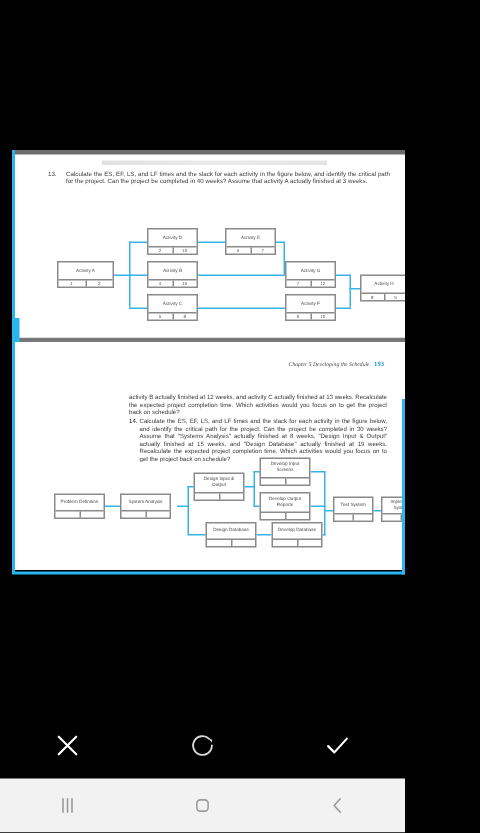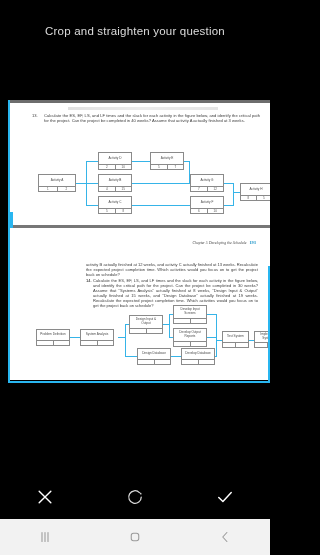--- a/index.html
+++ b/index.html
@@ -124,23 +124,20 @@
     background:#f2f2f2; display:flex; align-items:center;
   }
   .nav { flex:1; display:flex; align-items:center; justify-content:center; }
   .nav svg { display:block; }
 </style>
 </head>
 <body>
 
 <div class="screen">
 
-  <div class="header">
-    <div class="header-title">Crop and straighten your question</div>
-  </div>
 
   <div class="viewport">
 
     <div class="page-img">
 
       <div class="pg-top">
         <div class="faint-line"></div>
 
         <div class="q-block">
           <span class="q-num">13.</span>

